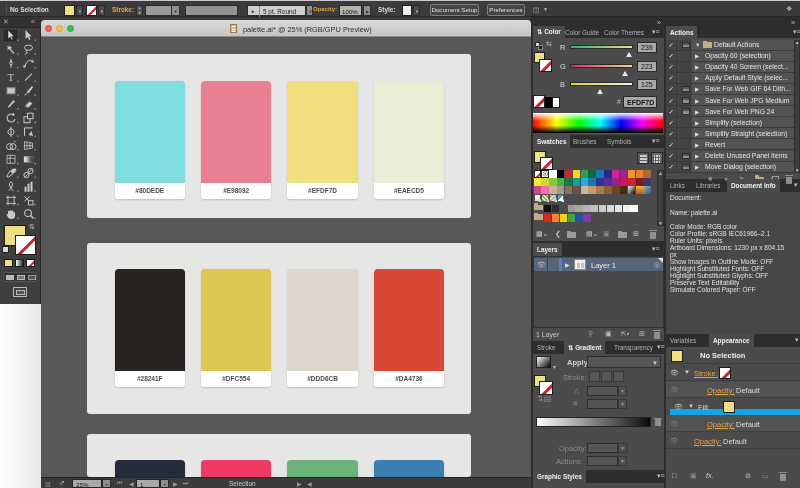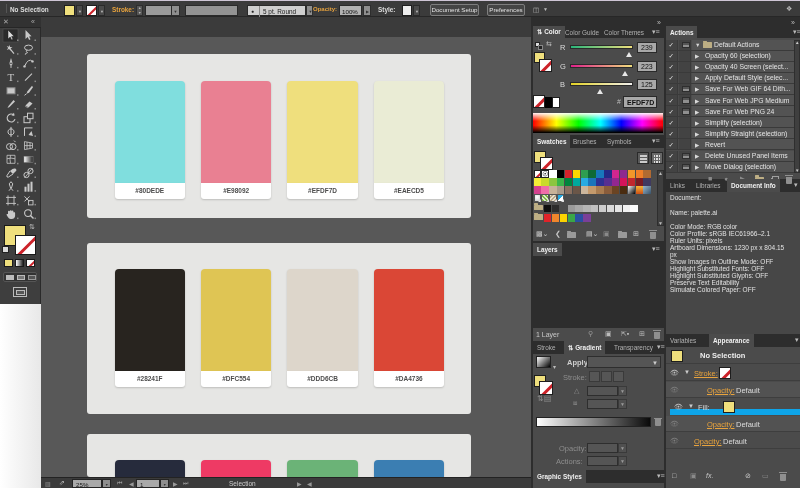--- a/index.html
+++ b/index.html
@@ -239,20 +239,31 @@
     <div class="abs" style="left:13px;top:2px;width:8px;height:5px;background:#777;border:1px solid #bbb;"></div>
     <div class="abs" style="left:24px;top:2px;width:8px;height:5px;background:#555;border:1px solid #999;"></div>
   </div>
   <div class="abs" style="left:13px;top:259px;width:14px;height:10px;border:1px solid #bbb;background:#3e3e3e;">
         <div class="abs" style="left:2px;top:2px;width:9px;height:5px;border:1px solid #bbb;background:#555;"></div>
       </div>
 </div>
 
 <div class="abs" style="left:0;top:304px;width:41px;height:184px;background:linear-gradient(to right,#ffffff,#e8e8e8);"></div>
 
+<div class="abs" id="titlebar" style="left:41px;top:20px;width:490px;height:17px;background:linear-gradient(#d9d9d9,#c5c5c5);border-bottom:1px solid #878787;border-radius:4px 4px 0 0;">
+  <div class="abs" style="left:3.5px;top:5px;width:7px;height:7px;border-radius:50%;background:#fc5b57;border:0.5px solid #d94c44;"></div>
+  <div class="abs" style="left:14.6px;top:5px;width:7px;height:7px;border-radius:50%;background:#fdbe41;border:0.5px solid #dba03c;"></div>
+  <div class="abs" style="left:25.7px;top:5px;width:7px;height:7px;border-radius:50%;background:#35c94b;border:0.5px solid #2ca63d;"></div>
+  <div class="abs" style="left:189px;top:3.5px;width:7px;height:9px;background:#ddb684;border:1px solid #9a7a4e;">
+        <div style="margin:1.5px 1px;height:1px;background:#fff;"></div>
+        <div style="margin:1.5px 1px;height:1px;background:#fff;"></div>
+        <div style="margin:1.5px 1px;height:1px;background:#fff;"></div>
+      </div>
+  <div class="txt" style="left:202px;top:5px;font-size:7.4px;color:#2e2e2e;">palette.ai* @ 25% (RGB/GPU Preview)</div>
+</div>
 <div class="abs" id="canvas" style="left:41px;top:37px;width:490px;height:440px;background:#585858;overflow:hidden;">
 
   <div class="abs" style="left:46px;top:17px;width:384px;height:164px;background:#e6e6e4;border-radius:3px;"></div>
 
   <div class="abs" style="left:46px;top:206px;width:384px;height:171px;background:#e6e6e4;border-radius:3px;"></div>
 
   <div class="abs" style="left:46px;top:397px;width:384px;height:43px;background:#e6e6e4;border-radius:3px;"></div>
 
   <div id="swatches">
   <div class="abs" style="left:73.5px;top:43.5px;width:70.5px;height:102.5px;background:#80DEDE;border-radius:4px 4px 0 0;box-shadow:0 1px 2px rgba(0,0,0,0.18);"></div>
@@ -460,20 +471,36 @@
       <span class="txt" style="left:100px;top:2px;font-size:7px;color:#c6c6c6;">⊞</span>
       <span class="trash" style="left:117px;top:3.5px;"></span>
     </div>
   </div>
 
   <div class="abs" style="left:0;top:217px;width:131px;height:13px;">
     <div class="tab on" style="left:0;">Layers</div>
     <div class="txt" style="left:119px;top:2px;font-size:7px;color:#bbb;">▾≡</div>
   </div>
 
+  <div class="abs" style="left:0;top:230px;width:131px;height:72px;background:#494949;border:1px solid #333;">
+    <div class="abs" style="left:0;top:1px;width:129px;height:13px;background:#56657a;">
+      <span class="eye txt" style="left:3px;top:3px;">👁</span>
+      <div class="abs" style="left:13px;top:0;width:1px;height:13px;background:#3c4553;"></div>
+      <div class="abs" style="left:25px;top:0;width:3px;height:13px;background:#4c86c8;"></div>
+      <span class="txt" style="left:31px;top:3px;font-size:6px;color:#ddd;">▶</span>
+      <div class="abs" style="left:40px;top:1px;width:12px;height:11px;background:#f2f2f0;border:1px solid #888;">
+            <div class="abs" style="left:2px;top:3px;width:3px;height:5px;background:#e8b0b8;"></div>
+            <div class="abs" style="left:6px;top:3px;width:3px;height:5px;background:#8fd8d8;"></div>
+          </div>
+      <span class="txt" style="left:57px;top:3px;font-size:7.5px;color:#eaeaea;">Layer 1</span>
+      <span class="txt" style="left:120px;top:3px;font-size:7px;color:#ccc;">◎</span>
+      <div class="abs" style="right:0;top:0;width:0;height:0;border-left:5px solid transparent;border-top:5px solid #e8e8e8;"></div>
+    </div>
+    <div class="abs" style="left:0;top:70px;width:129px;height:1px;"></div>
+  </div>
   <div class="abs" style="left:0;top:302px;width:131px;height:13px;background:#4b4b4b;">
     <span class="txt" style="left:3px;top:3px;font-size:7px;color:#c9c9c9;">1 Layer</span>
     <span class="txt" style="left:55px;top:2px;font-size:7px;color:#999;">⚲</span>
     <span class="txt" style="left:72px;top:2px;font-size:7px;color:#bbb;">▣</span>
     <span class="txt" style="left:88px;top:2px;font-size:7px;color:#bbb;">⇱▪</span>
     <span class="txt" style="left:106px;top:2px;font-size:7px;color:#bbb;">⊞</span>
     <span class="trash" style="left:121px;top:3.5px;"></span>
   </div>
 
   <div class="abs" style="left:0;top:315px;width:131px;height:13px;">

